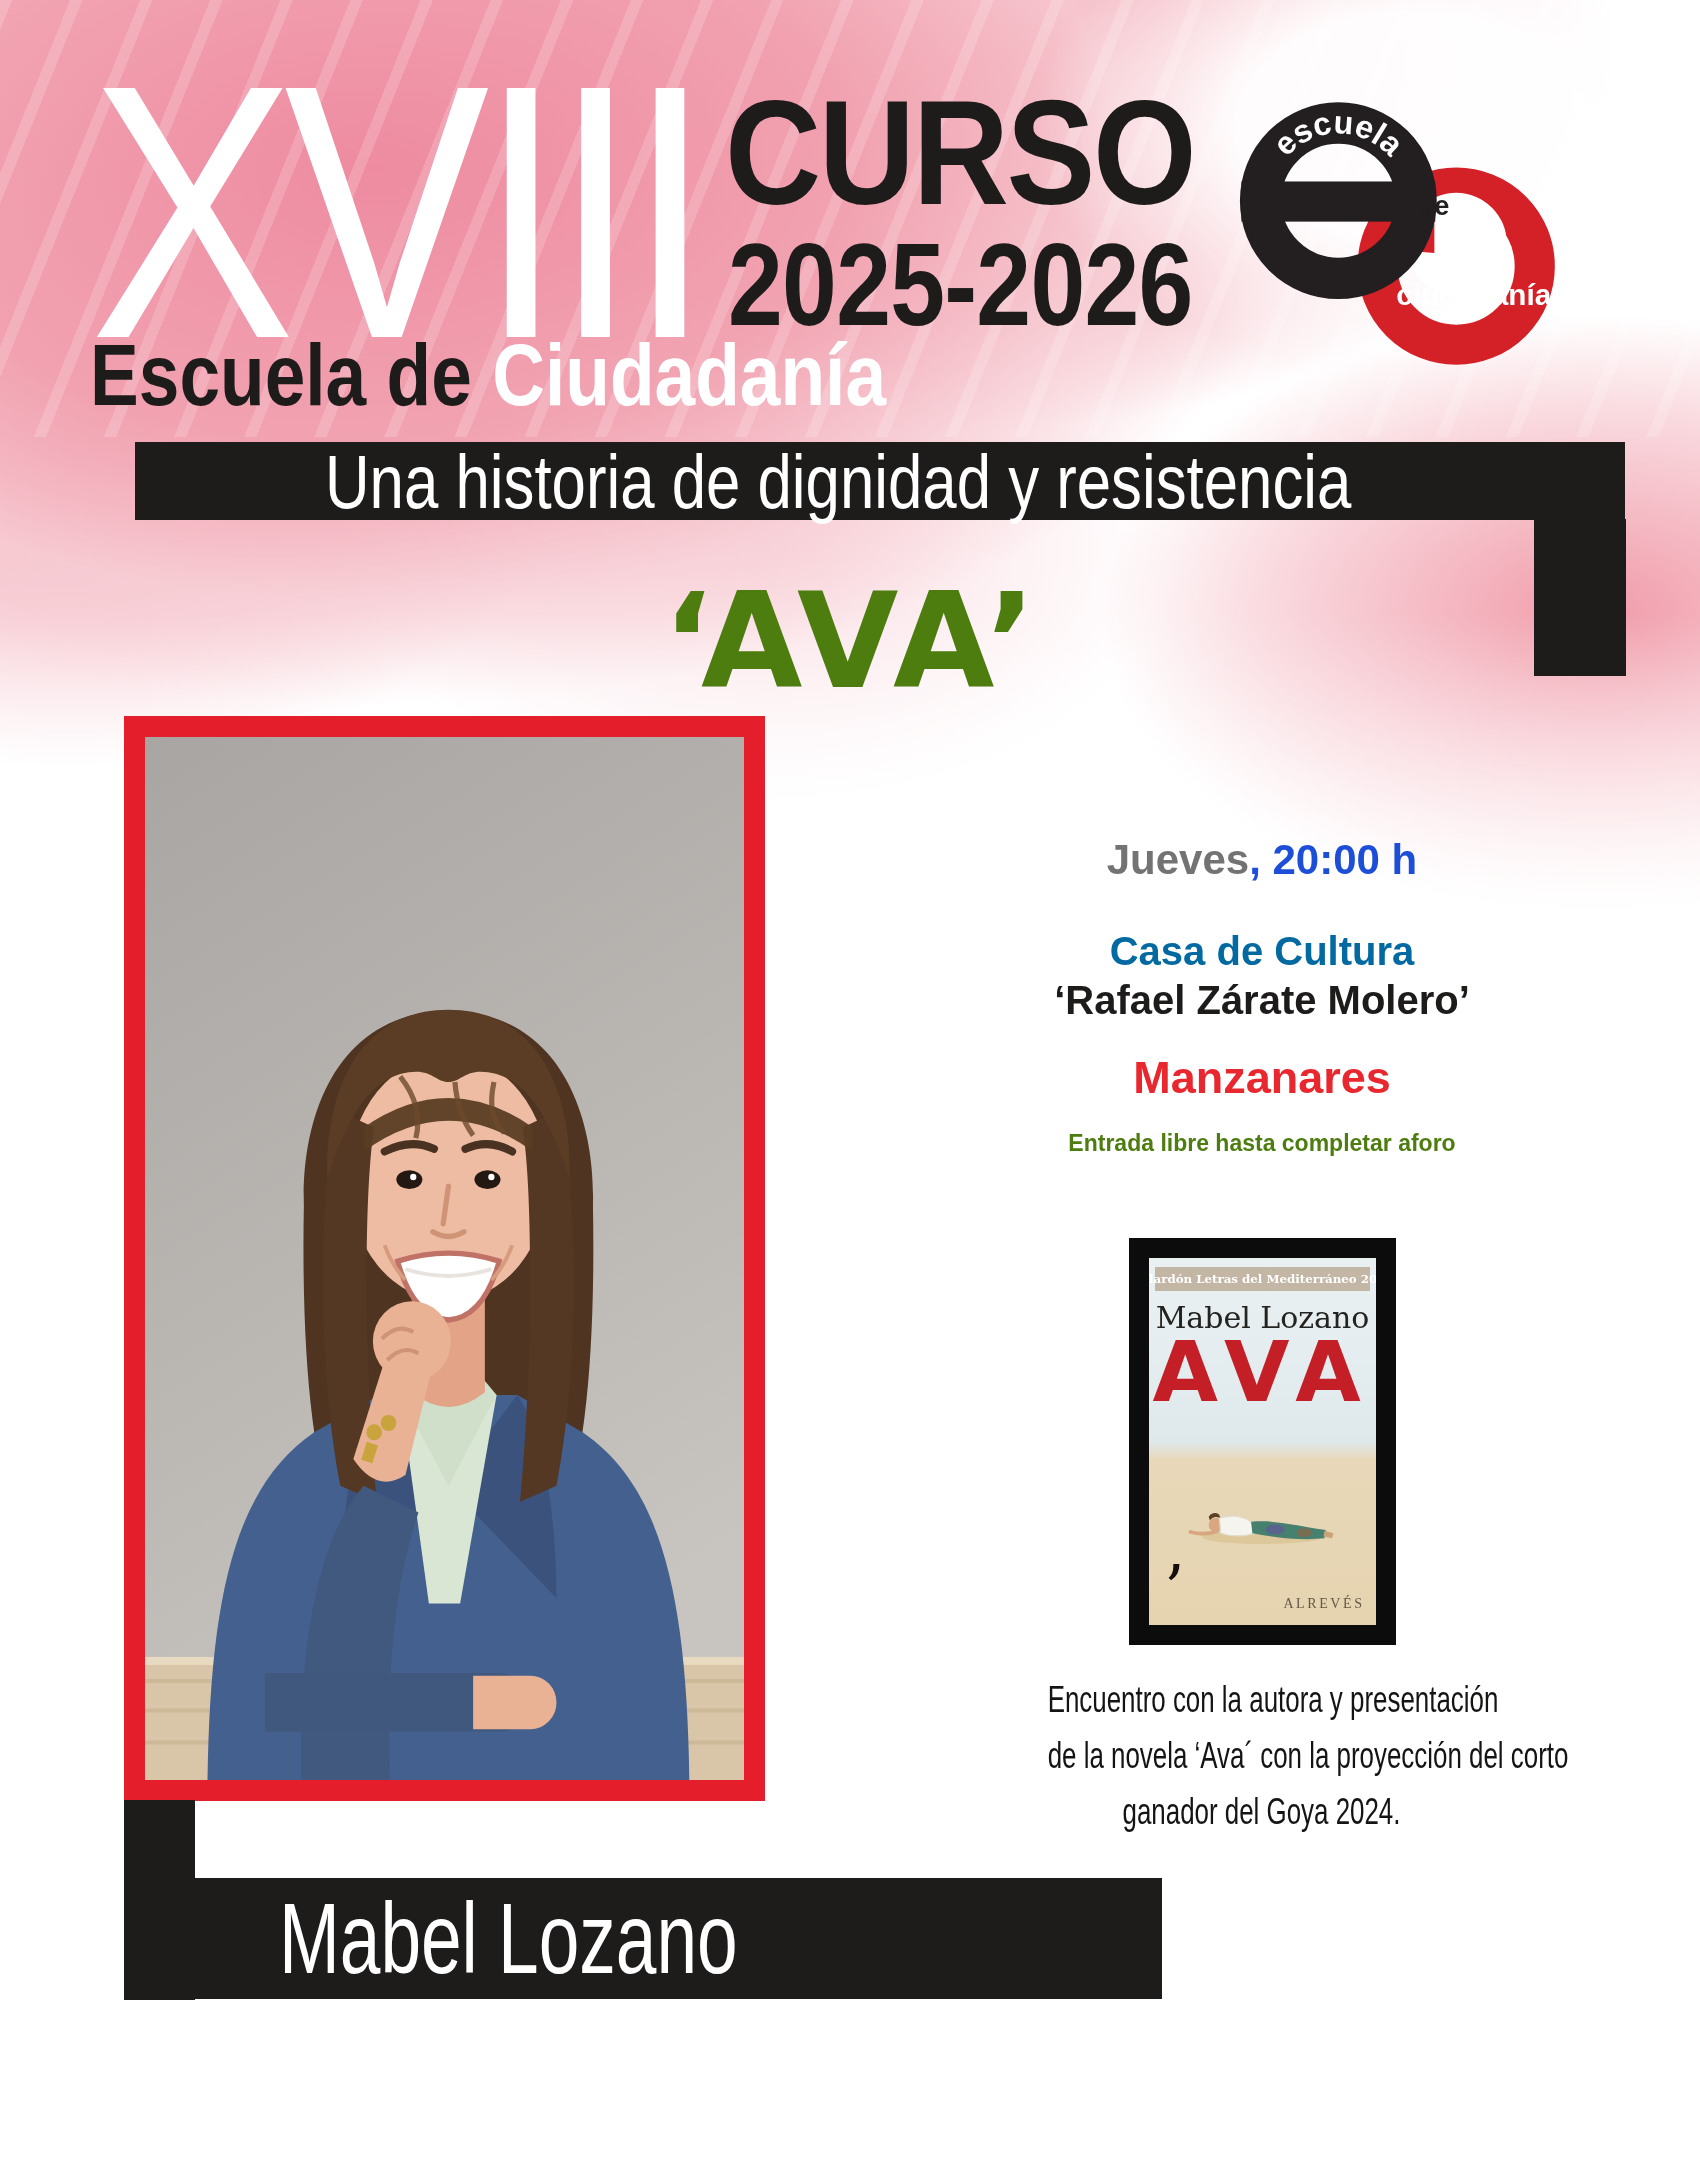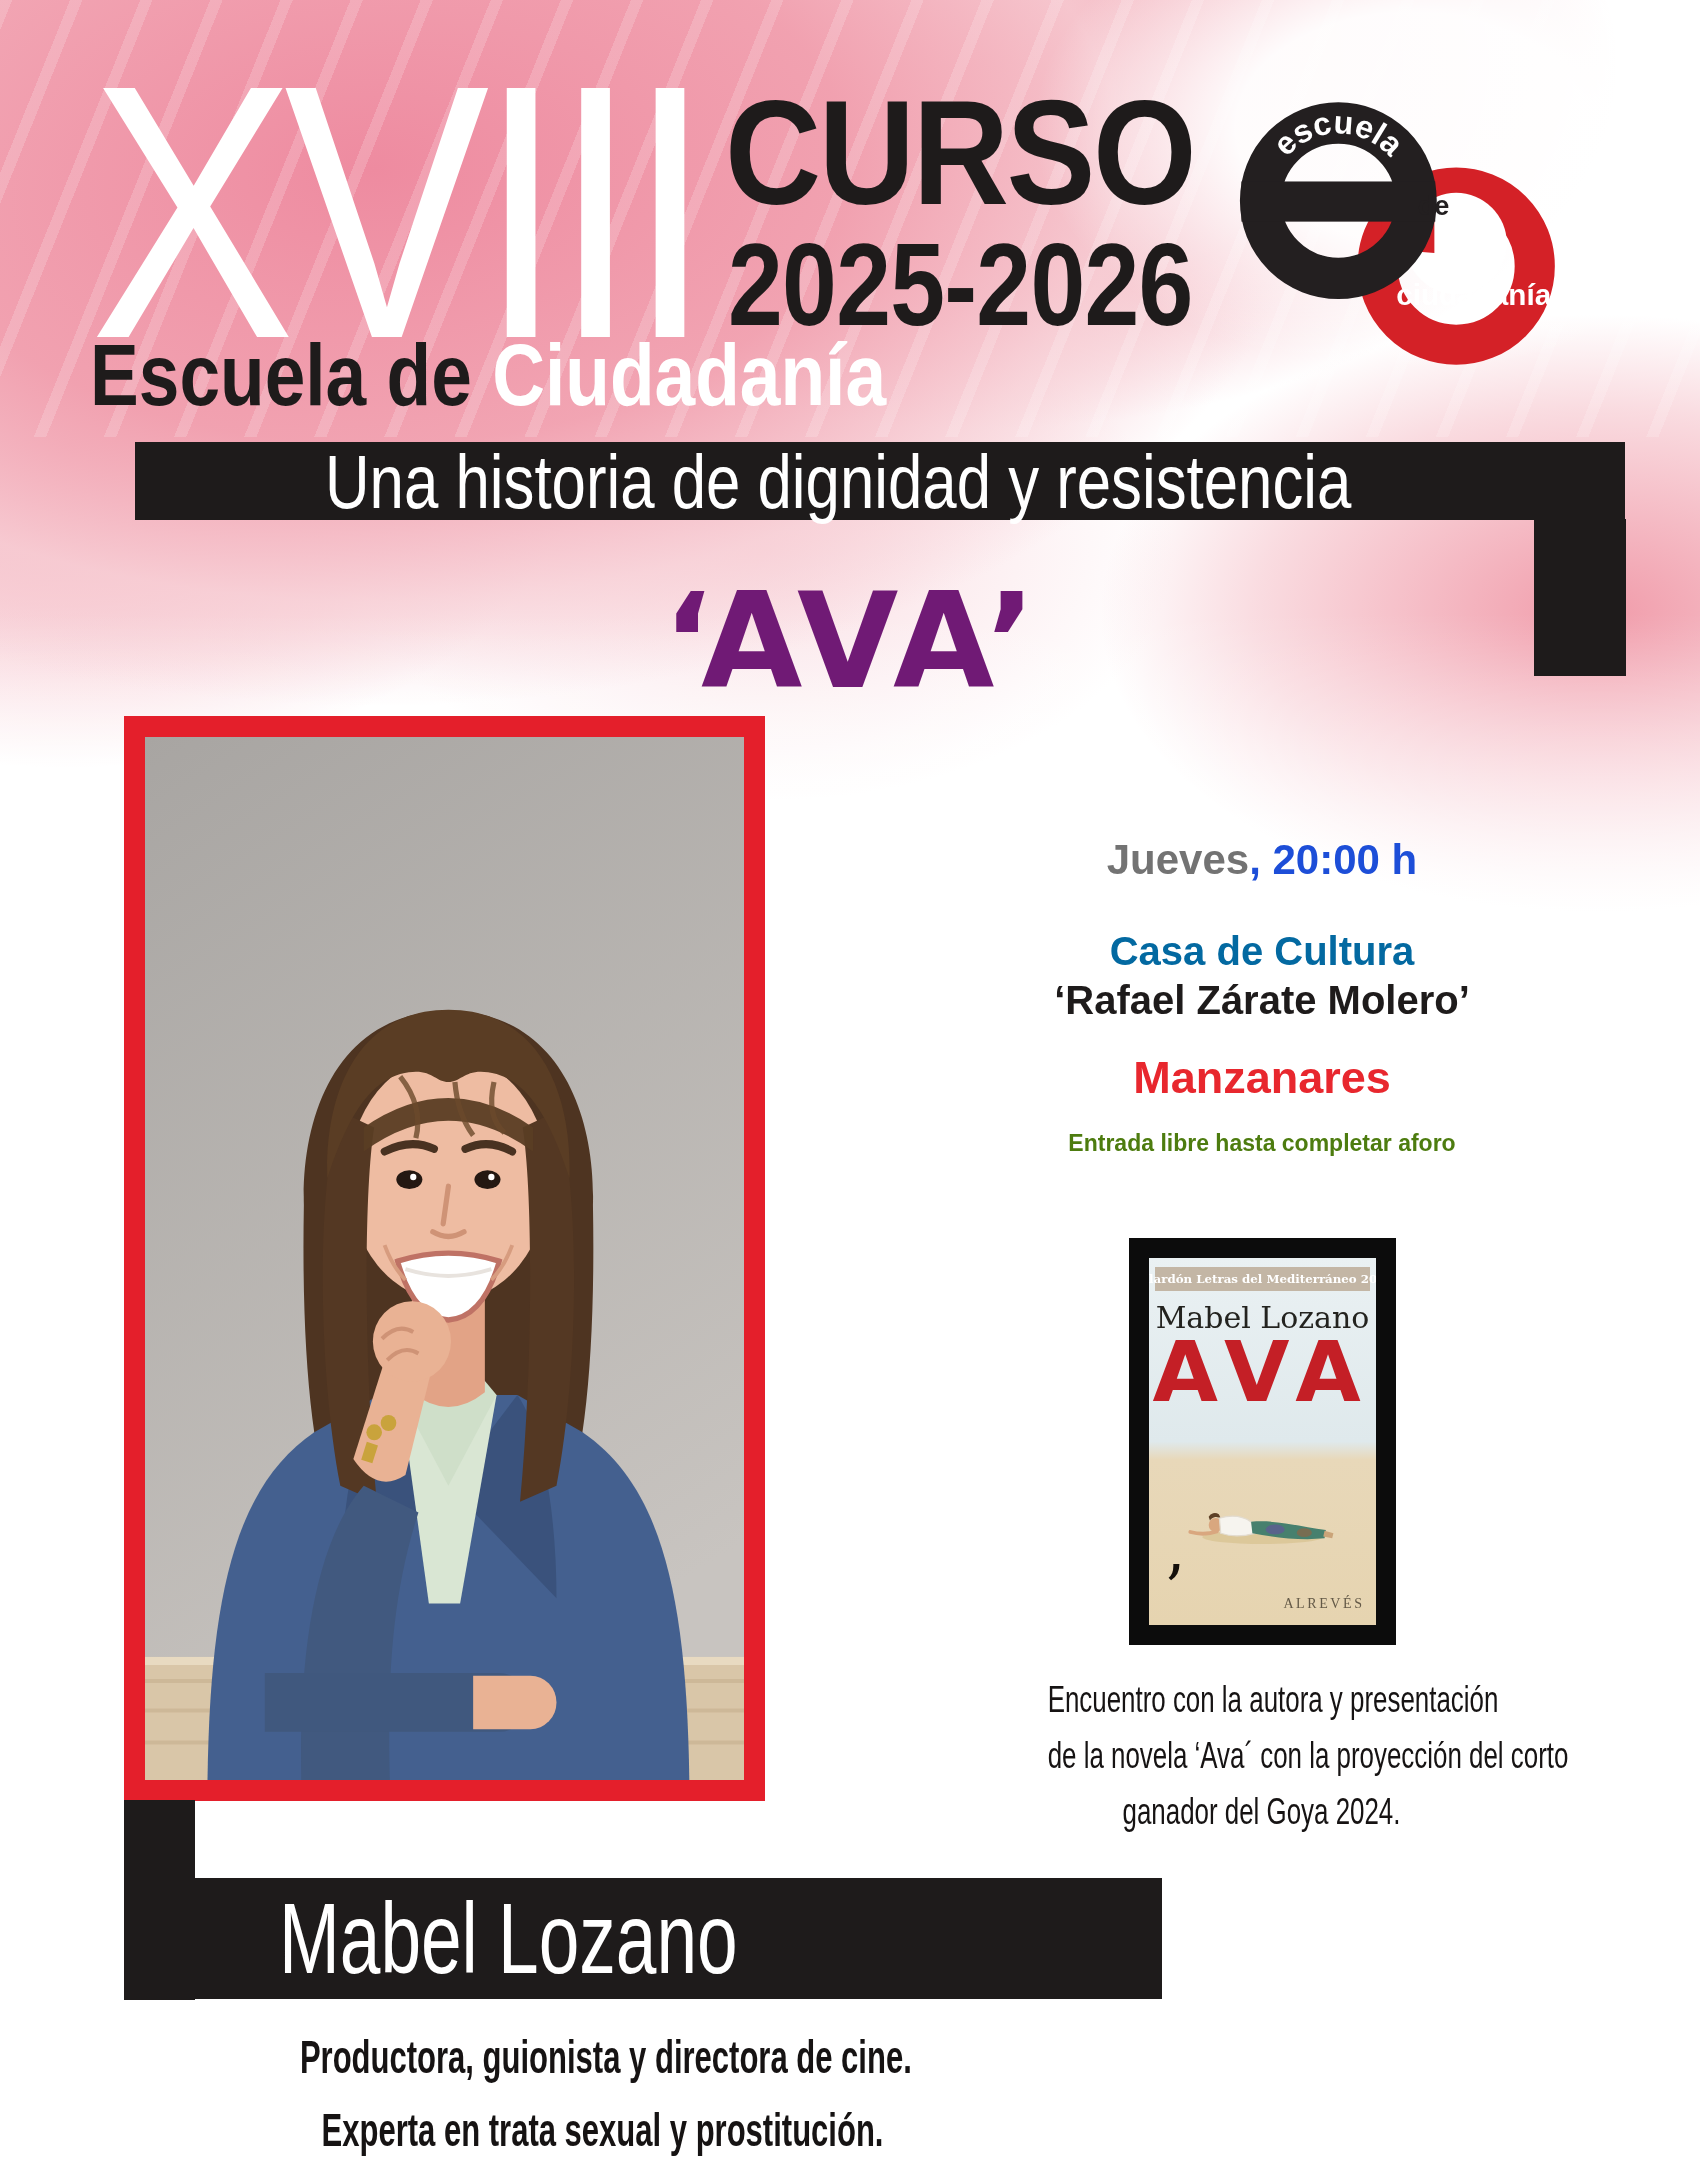--- a/index.html
+++ b/index.html
@@ -36,21 +36,21 @@
 
   
   #banner{left:135px;top:442px;width:1490px;height:78px;background:#1e1b1b;
           display:flex;align-items:center;justify-content:center;padding-right:100px;box-sizing:border-box;padding-left:16px;}
   #banner span{color:#fff;font-size:65px;font-weight:400;white-space:nowrap;
                transform:scale(.95,1.18);transform-origin:center;}
   #banner-tab{left:1534px;top:519px;width:92px;height:157px;background:#1e1b1b;}
 
   
   #ava{left:611px;top:576px;width:480px;text-align:center;font-family:"DejaVu Sans",sans-serif;
-       font-size:131px;font-weight:700;letter-spacing:3.5px;color:#701a75;line-height:1;}
+       font-size:131px;font-weight:700;letter-spacing:3.5px;color:#4d7c0f;line-height:1;}
 
   
   .evline{left:1000px;width:524px;text-align:center;white-space:nowrap;}
   #ev-date{top:742px;font-size:42px;font-weight:700;color:#e8272e;}
   #ev-day-line{top:836px;font-size:42px;font-weight:700;}
   #ev-day-line .red{color:#737373;} #ev-day-line .blk{color:#1d4ed8;}
   #ev-venue1{top:929px;font-size:40px;font-weight:700;color:#0369a1;}
   #ev-venue2{top:978px;font-size:40px;font-weight:700;color:#1e1b1b;}
   #ev-city{top:1052px;font-size:45px;font-weight:700;color:#e8272e;}
   #ev-adm{top:1130px;font-size:23px;font-weight:700;color:#4d7c0f;}
@@ -208,19 +208,15 @@
       <path d="M120,780 C118,680 132,600 168,560 L210,580 C190,640 186,700 188,780 Z" fill="#41597f"></path>
       <path d="M92,700 h180 a22,22 0 0 1 0,44 h-180 Z" fill="#40587e"></path>
       <path d="M252,702 h44 a20,20 0 0 1 0,40 h-44 Z" fill="#e9b294"></path>
     </svg>
   </div>
 
   <div id="photo-tab" class="abs"></div>
   <div id="name-banner" class="abs">
     <span>Mabel Lozano</span>
   </div>
-  <div id="bio" class="abs">
-    <div>Productora, guionista y directora de cine.</div>
-    <div>Experta en trata sexual y prostitución.</div>
-  </div>
 
 </div>
 
 
 </body></html>

